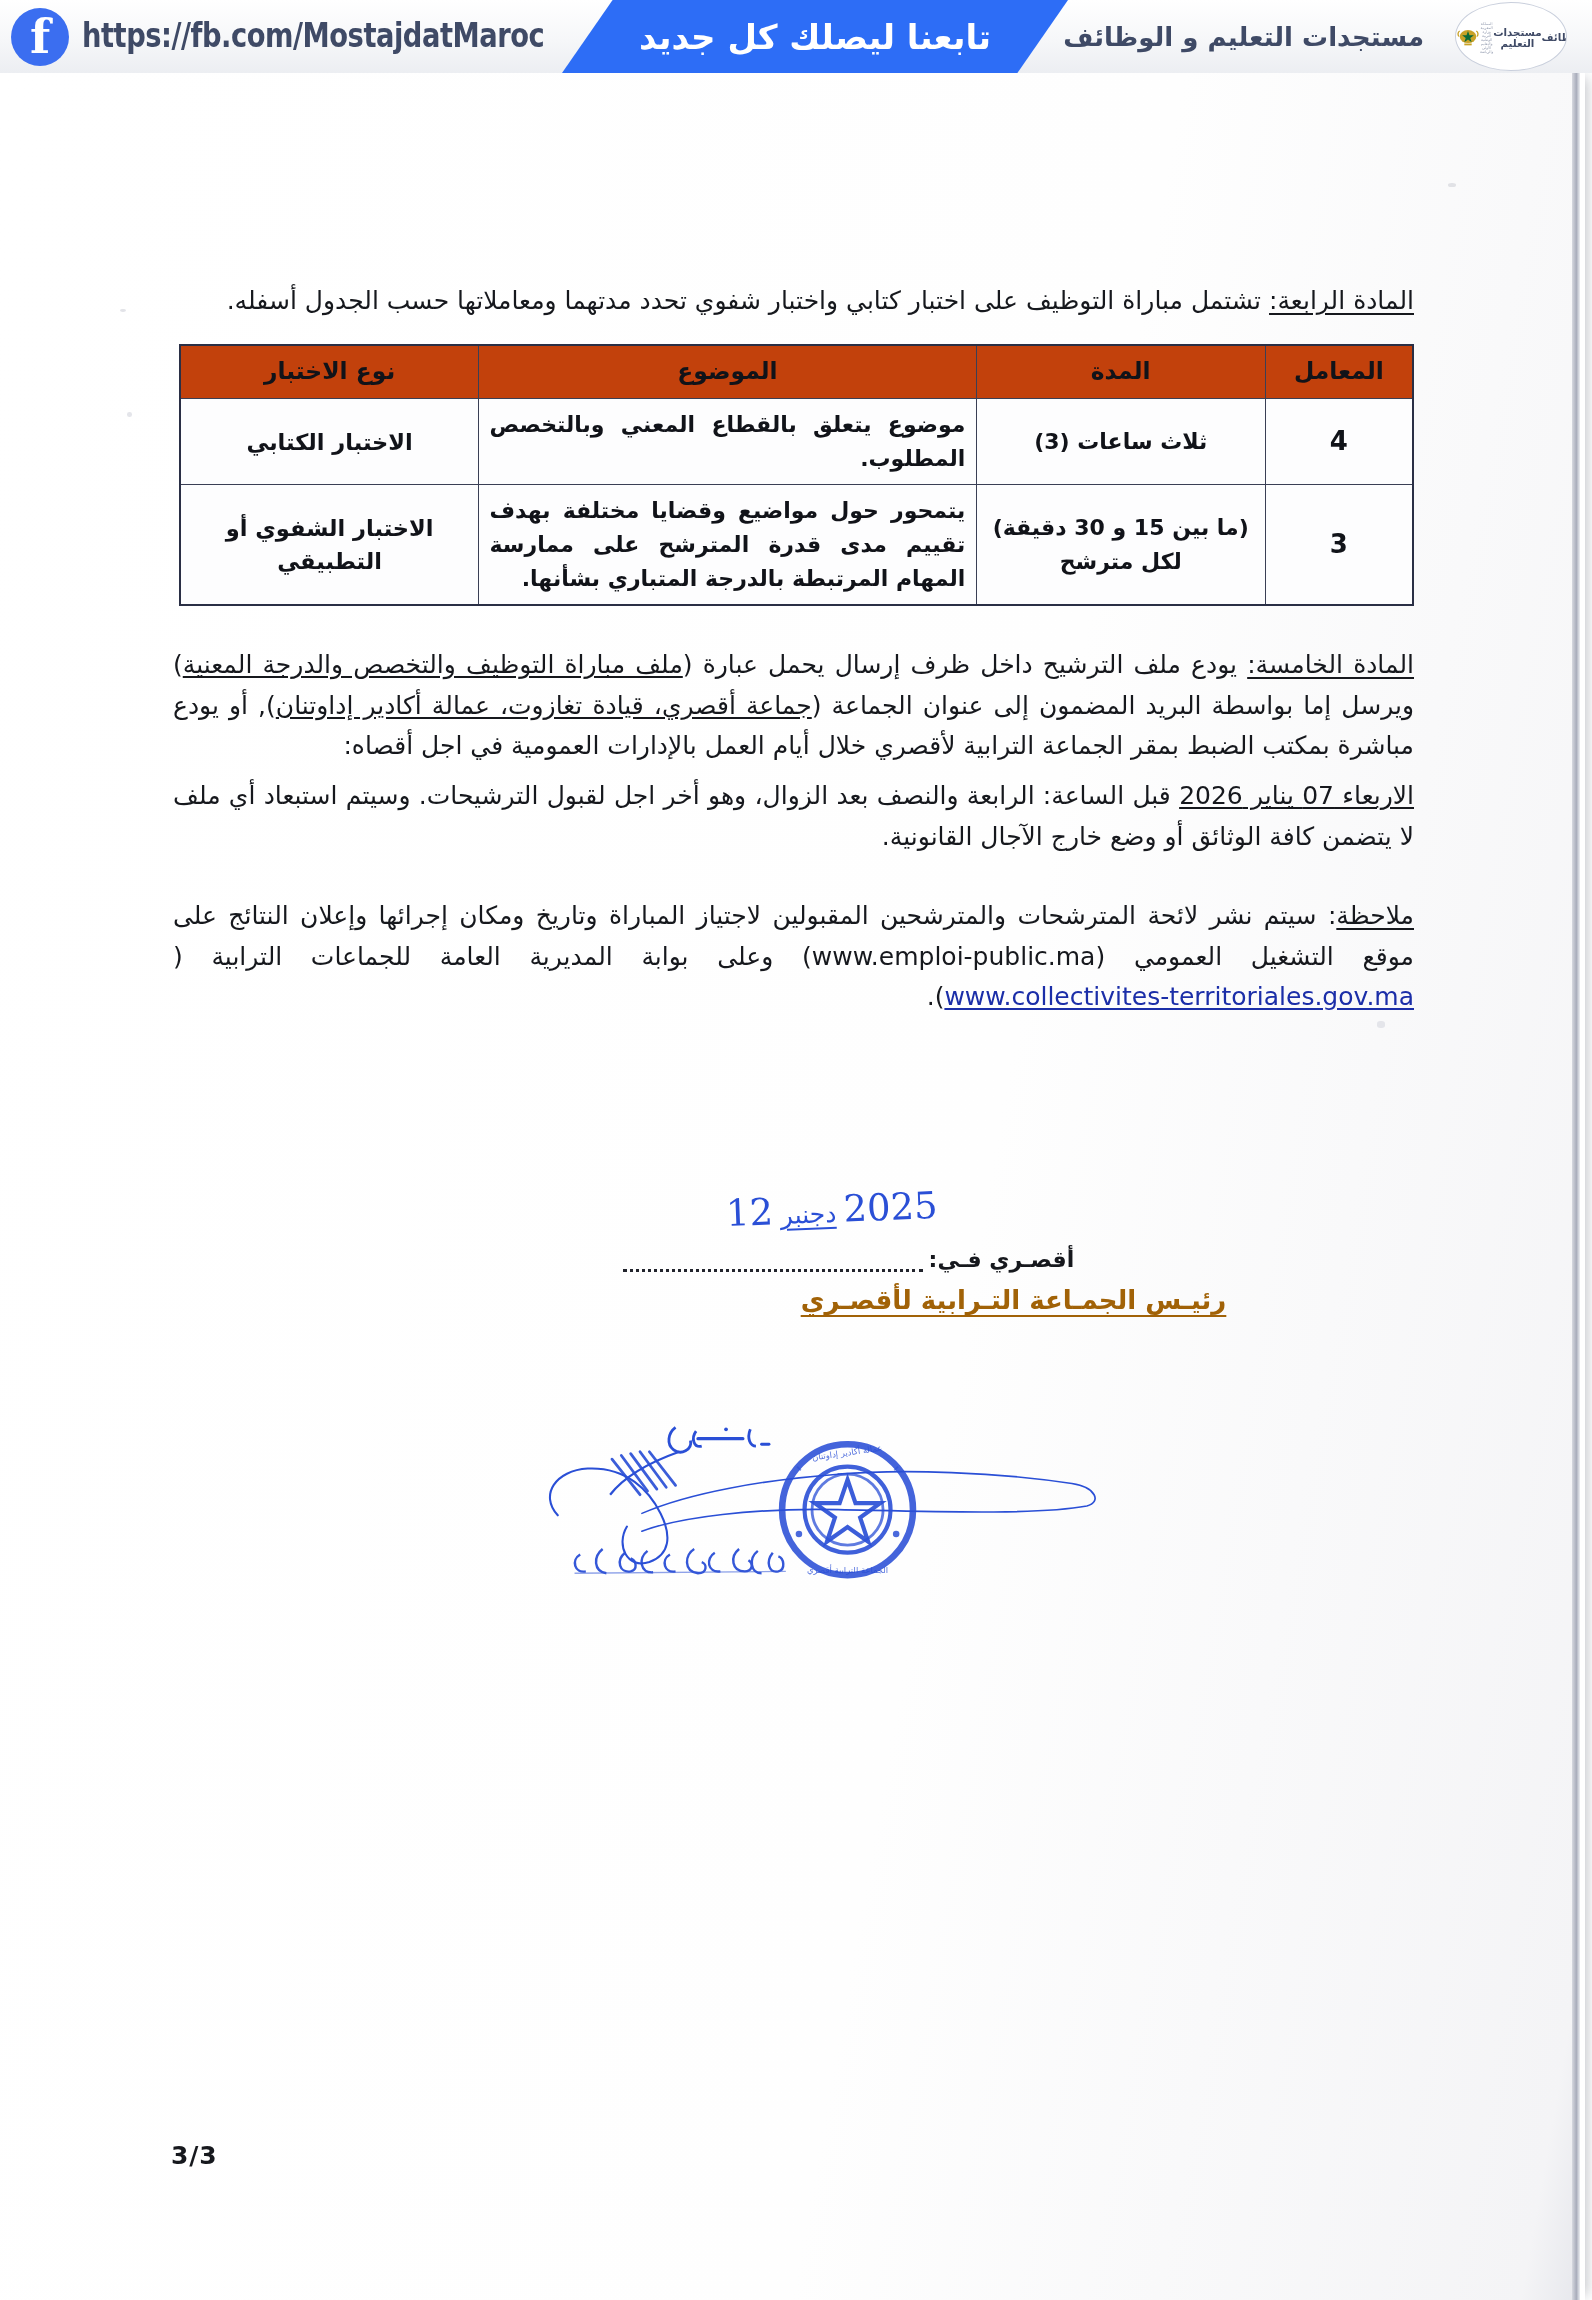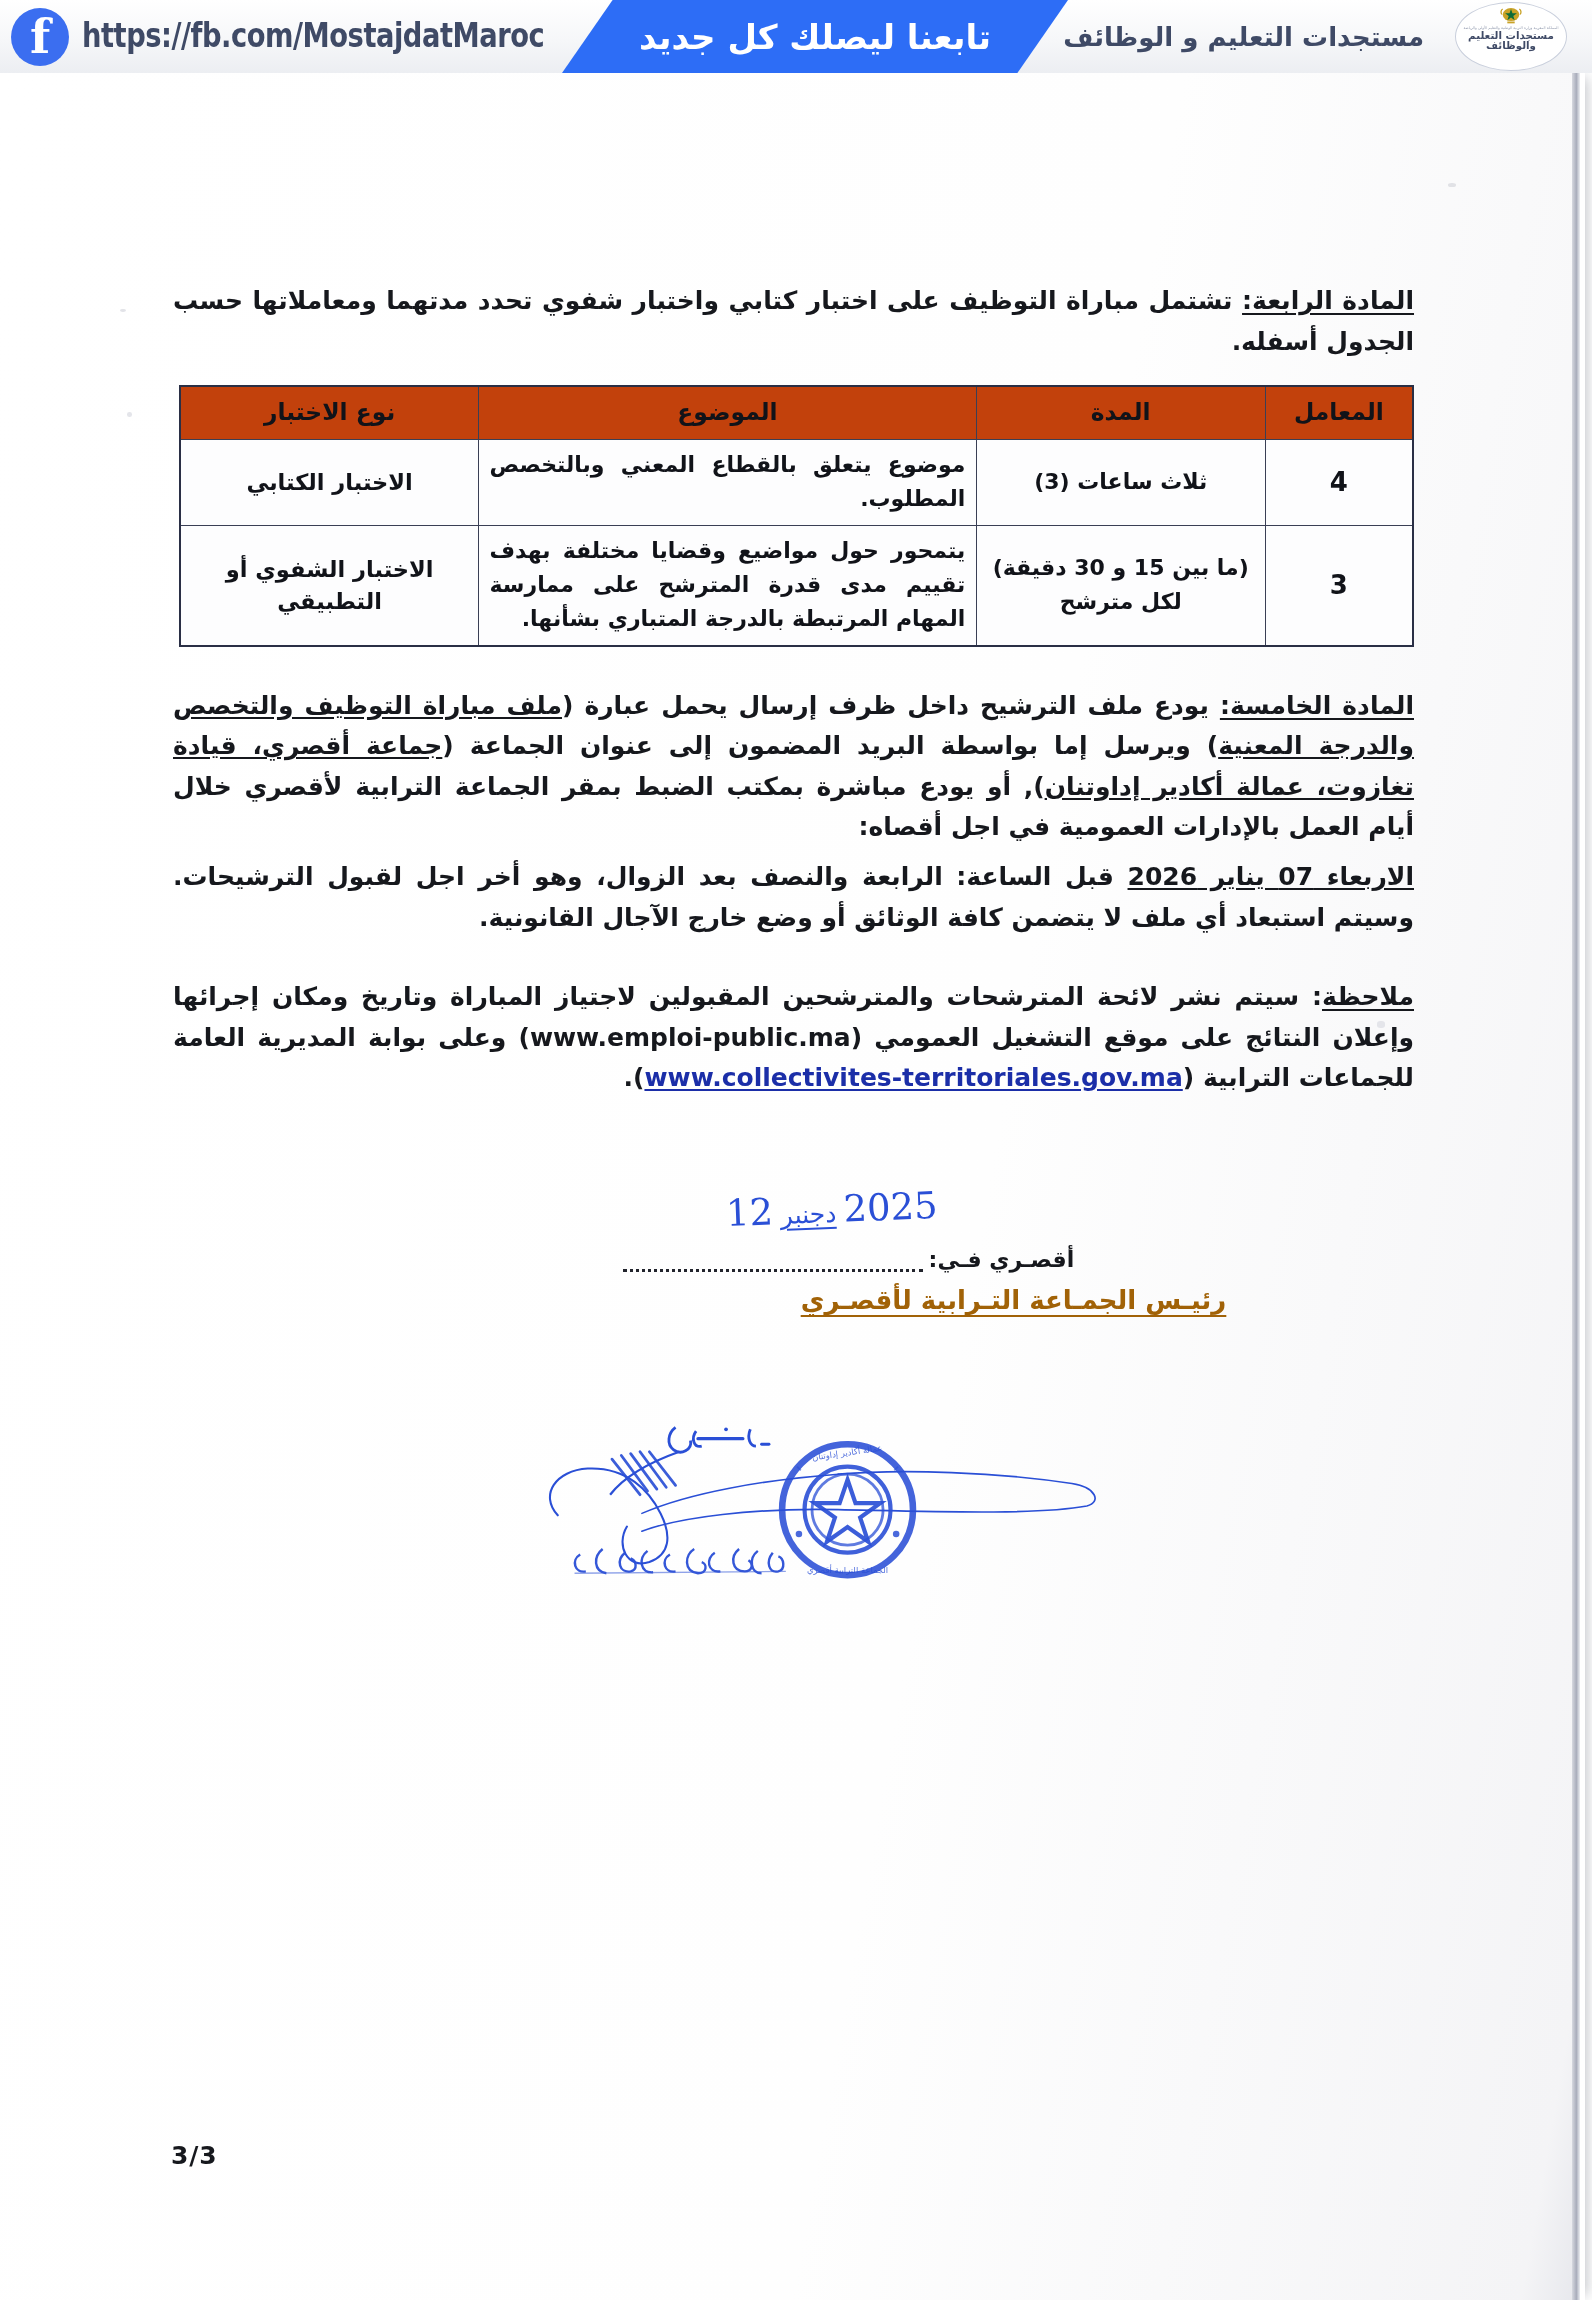--- a/index.html
+++ b/index.html
@@ -97,21 +97,21 @@
   }
   #banner-emblem {
     position: absolute;
     right: 26px; top: 1.9px;
     width: 112px; height: 69px;
     border-radius: 50%;
     border: 0.9px solid #c9cfdc;
     background: #ffffff;
     overflow: hidden;
     display: flex;
-    flex-direction: column;
+    flex-direction: row;
     align-items: center;
     justify-content: flex-start;
     padding-top: 2.8px;
     box-sizing: border-box;
   }
   #emblem-crest {
     width: 24px; height: 19px;
     position: relative;
   }
   #emblem-micro {
@@ -190,21 +190,21 @@
     top: 281px;
     width: 1241px;
     direction: rtl;
     text-align: justify;
     color: #16181d;
     font-family: "DejaVu Sans", "Liberation Sans", sans-serif;
   }
   .para {
     font-size: 25px;
     line-height: 1.62;
-    font-weight: bold;
+    font-weight: normal;
     margin: 0 0 9.4px 0;
     text-align: justify;
     text-justify: inter-word;
   }
   .u { text-decoration: underline; text-underline-offset: 2.8px; }
   .art-head { text-decoration: underline; text-underline-offset: 3.7px; }
   .blue-link {
     color: #1b2ea8;
     text-decoration: underline;
     text-underline-offset: 2.8px;

